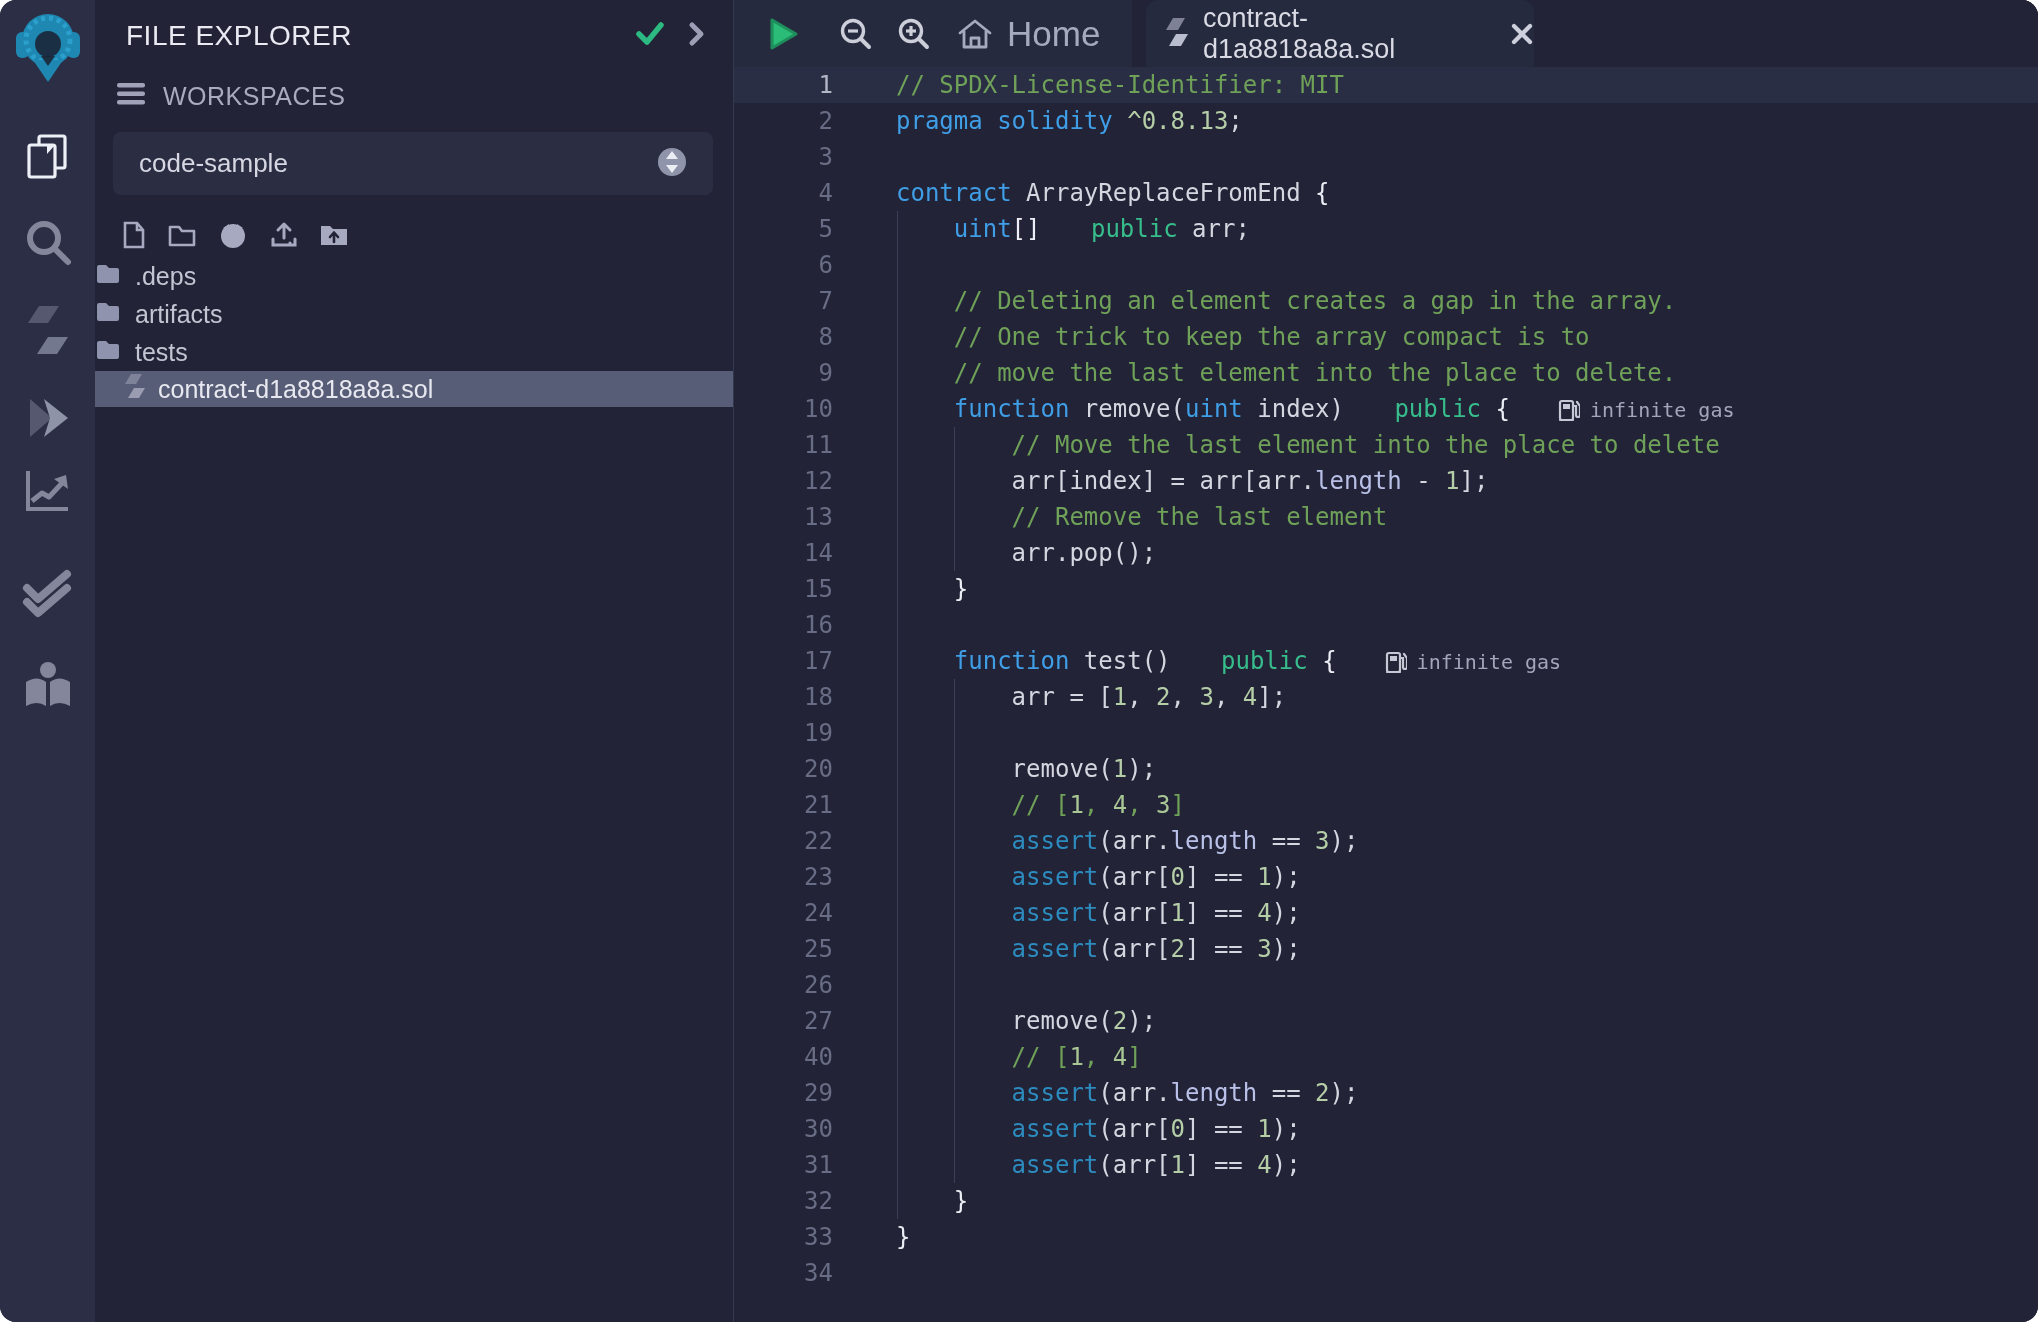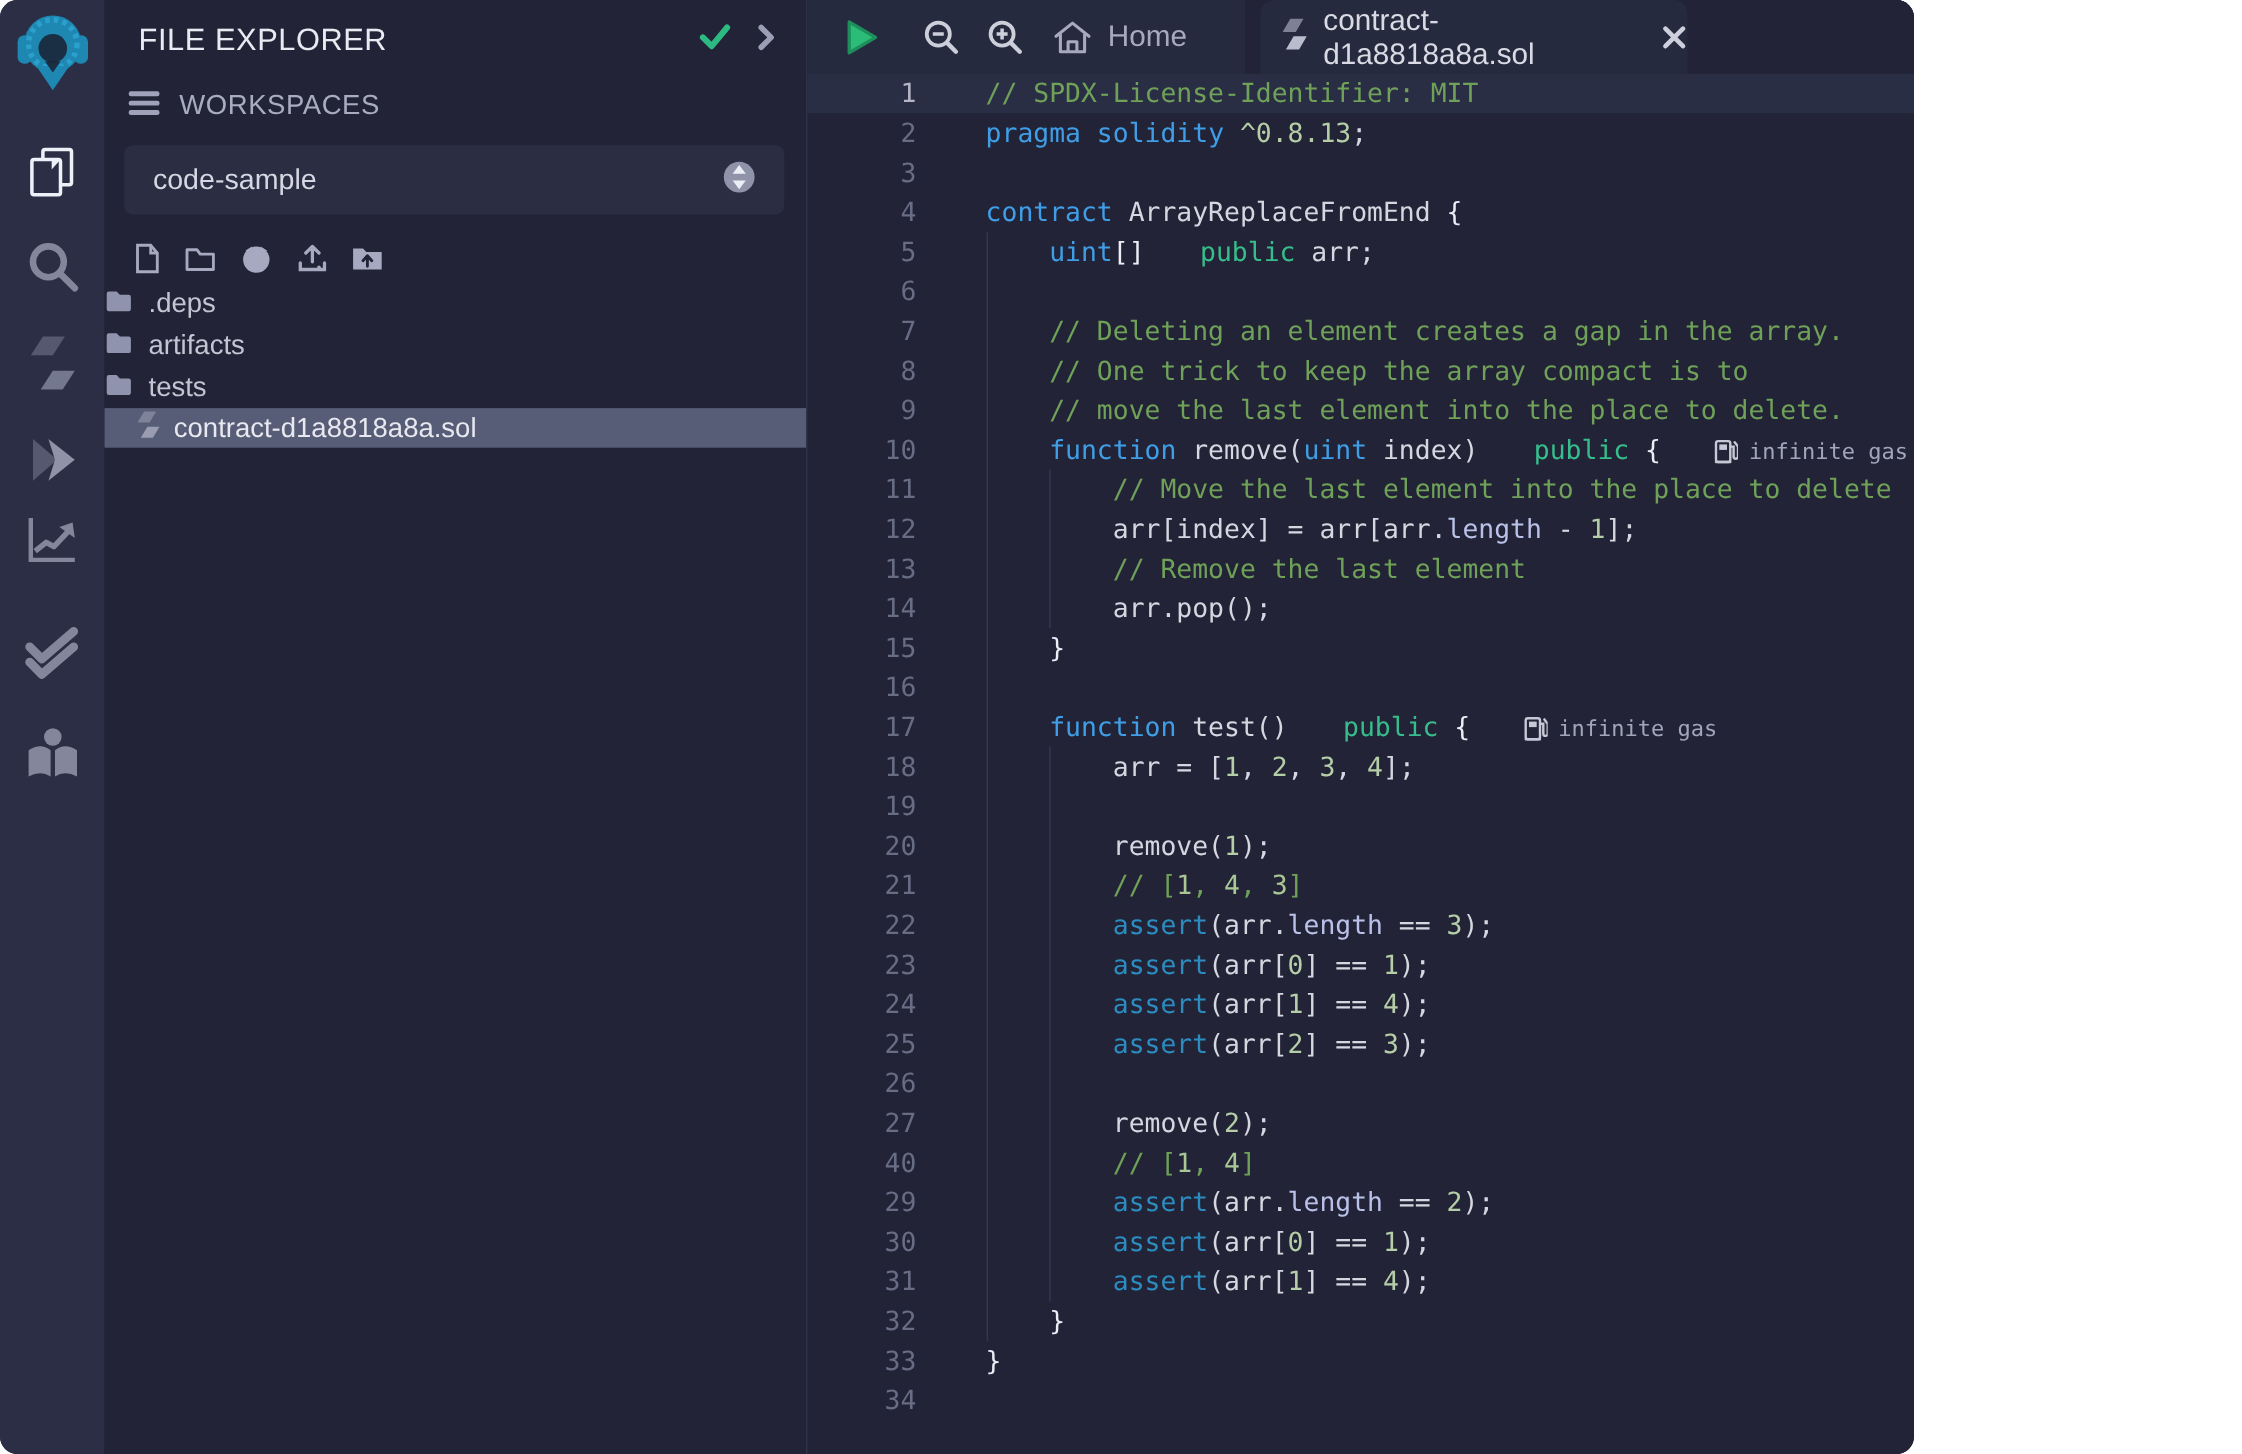--- a/index.html
+++ b/index.html
@@ -1,17 +1,17 @@
 <!DOCTYPE html>
 <html><head>
 <meta charset="utf-8">
 <style>
   html,body{margin:0;padding:0;background:#ffffff;}
   body{width:2038px;height:1322px;font-family:"Liberation Sans","DejaVu Sans",sans-serif;}
-  .window{position:relative;width:1740px;height:1322px;border-radius:16px;overflow:hidden;
+  .window{position:relative;width:2038px;height:1322px;border-radius:16px;overflow:hidden;
           background:#222336;display:flex;}
   
   .iconbar{position:relative;width:95px;flex:0 0 95px;background:#2b2e44;}
   .ib-item{position:absolute;left:0;width:95px;text-align:center;cursor:pointer;}
   .ib-item svg{display:inline-block;vertical-align:top;}
   
   .panel{position:relative;width:638px;flex:0 0 638px;background:#222336;color:#c3c5d2;}
   .p-header{display:flex;align-items:center;padding:16px 28px 0 31px;height:40px;}
   .p-title{font-size:28px;color:#e9eaf2;letter-spacing:.5px;flex:1;}
   .hd-ic{margin-left:22px;cursor:pointer;}
@@ -26,21 +26,21 @@
   .tree{margin-top:8px;}
   .trow{display:flex;align-items:center;height:38px;gap:14px;font-size:25px;
         color:#c3c5d2;cursor:pointer;}
   .frow{display:flex;align-items:center;height:36px;padding-left:30px;gap:13px;font-size:25px;
         color:#e8e9f0;background:#575d76;cursor:pointer;}
   
   .editor{position:relative;flex:1;background:#222336;border-left:1px solid #343952;}
   .tabbar{position:relative;display:flex;height:67px;background:#222336;}
   .toolbar{display:flex;align-items:center;width:398px;flex:0 0 398px;background:#262a3e;}
   .tb-ic{display:inline-flex;align-items:center;cursor:pointer;}
-  .home-label{font-size:27px;color:#a7aabf;margin-left:13px;}
+  .home-label{font-size:35px;color:#a7aabf;margin-left:13px;}
   .tab-gap{width:14px;}
   .tab{display:flex;align-items:center;width:388px;background:#262a3e;
        border-radius:12px 12px 0 0;cursor:pointer;}
   .tab-name{font-size:27px;color:#d9dae4;margin-left:15px;}
   .codewrap{position:relative;height:1255px;font-family:"DejaVu Sans Mono",monospace;font-size:24px;}
   .guide{position:absolute;width:1px;background:#3a3f55;}
   .row{position:relative;display:flex;height:36px;line-height:36px;}
   .row.cur{background:#2a2e44;}
   .ln{width:99px;flex:0 0 99px;text-align:right;color:#686c84;cursor:pointer;}
   .row.cur .ln{color:#b4b6c6;}

